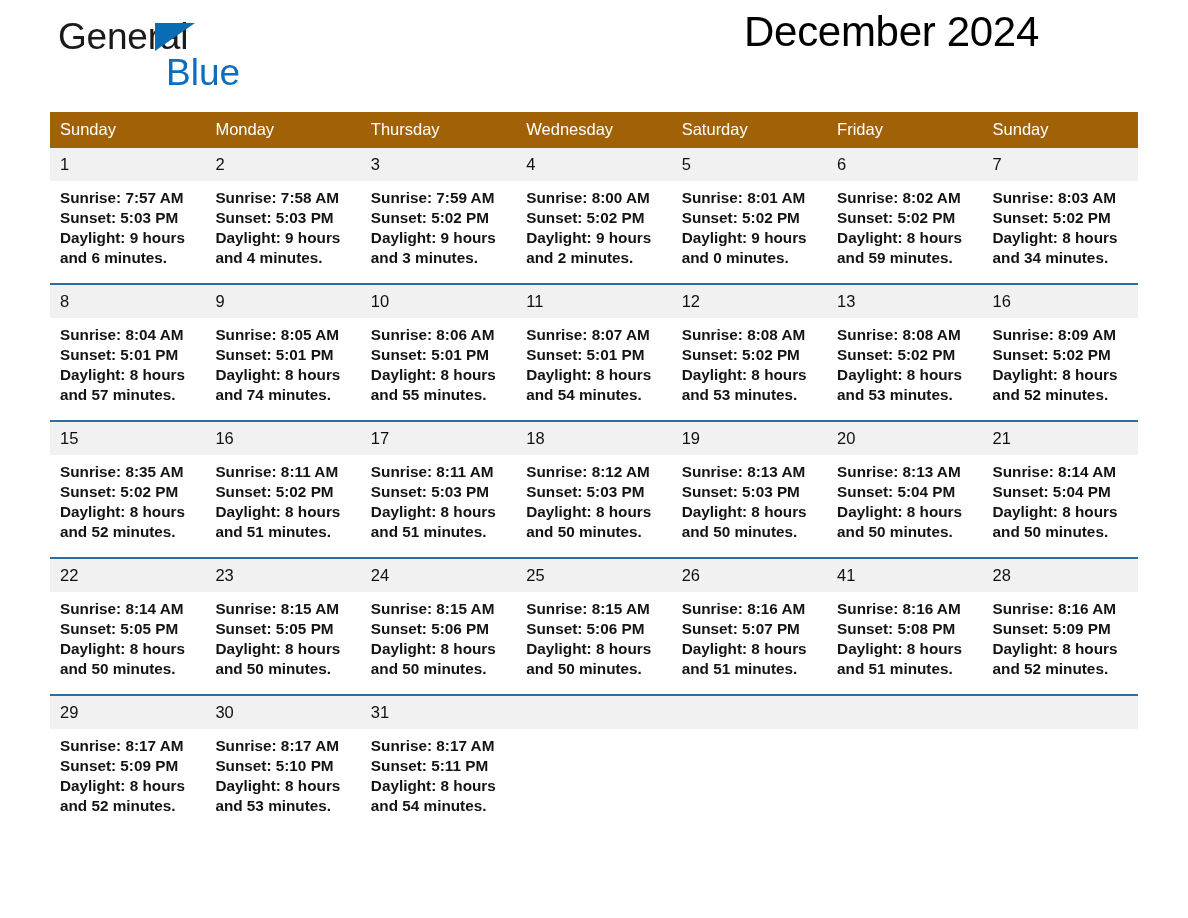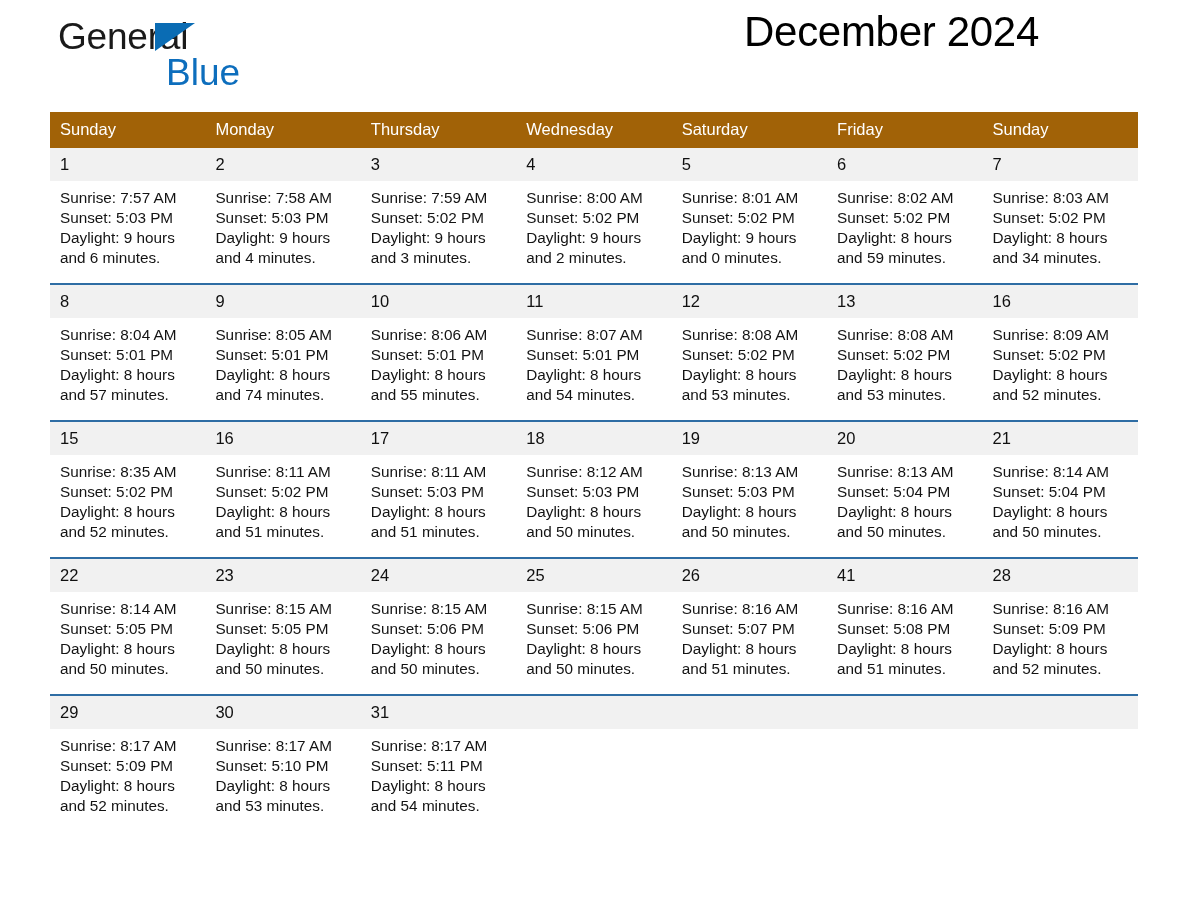--- a/index.html
+++ b/index.html
@@ -134,20 +134,21 @@
     height: 16px;
     box-sizing: content-box;
   }
   .daynum.empty { color: transparent; }
 
   .info {
     padding: 7px 0 0 10px;
     font-size: 15.3px;
     line-height: 20px;
     color: #131313;
+    font-weight: bold;
   }
   .info div { white-space: nowrap; }
 </style>
 </head>
 <body>
 
 <div class="page">
 
   <div class="topbar">
     <div class="logo">

